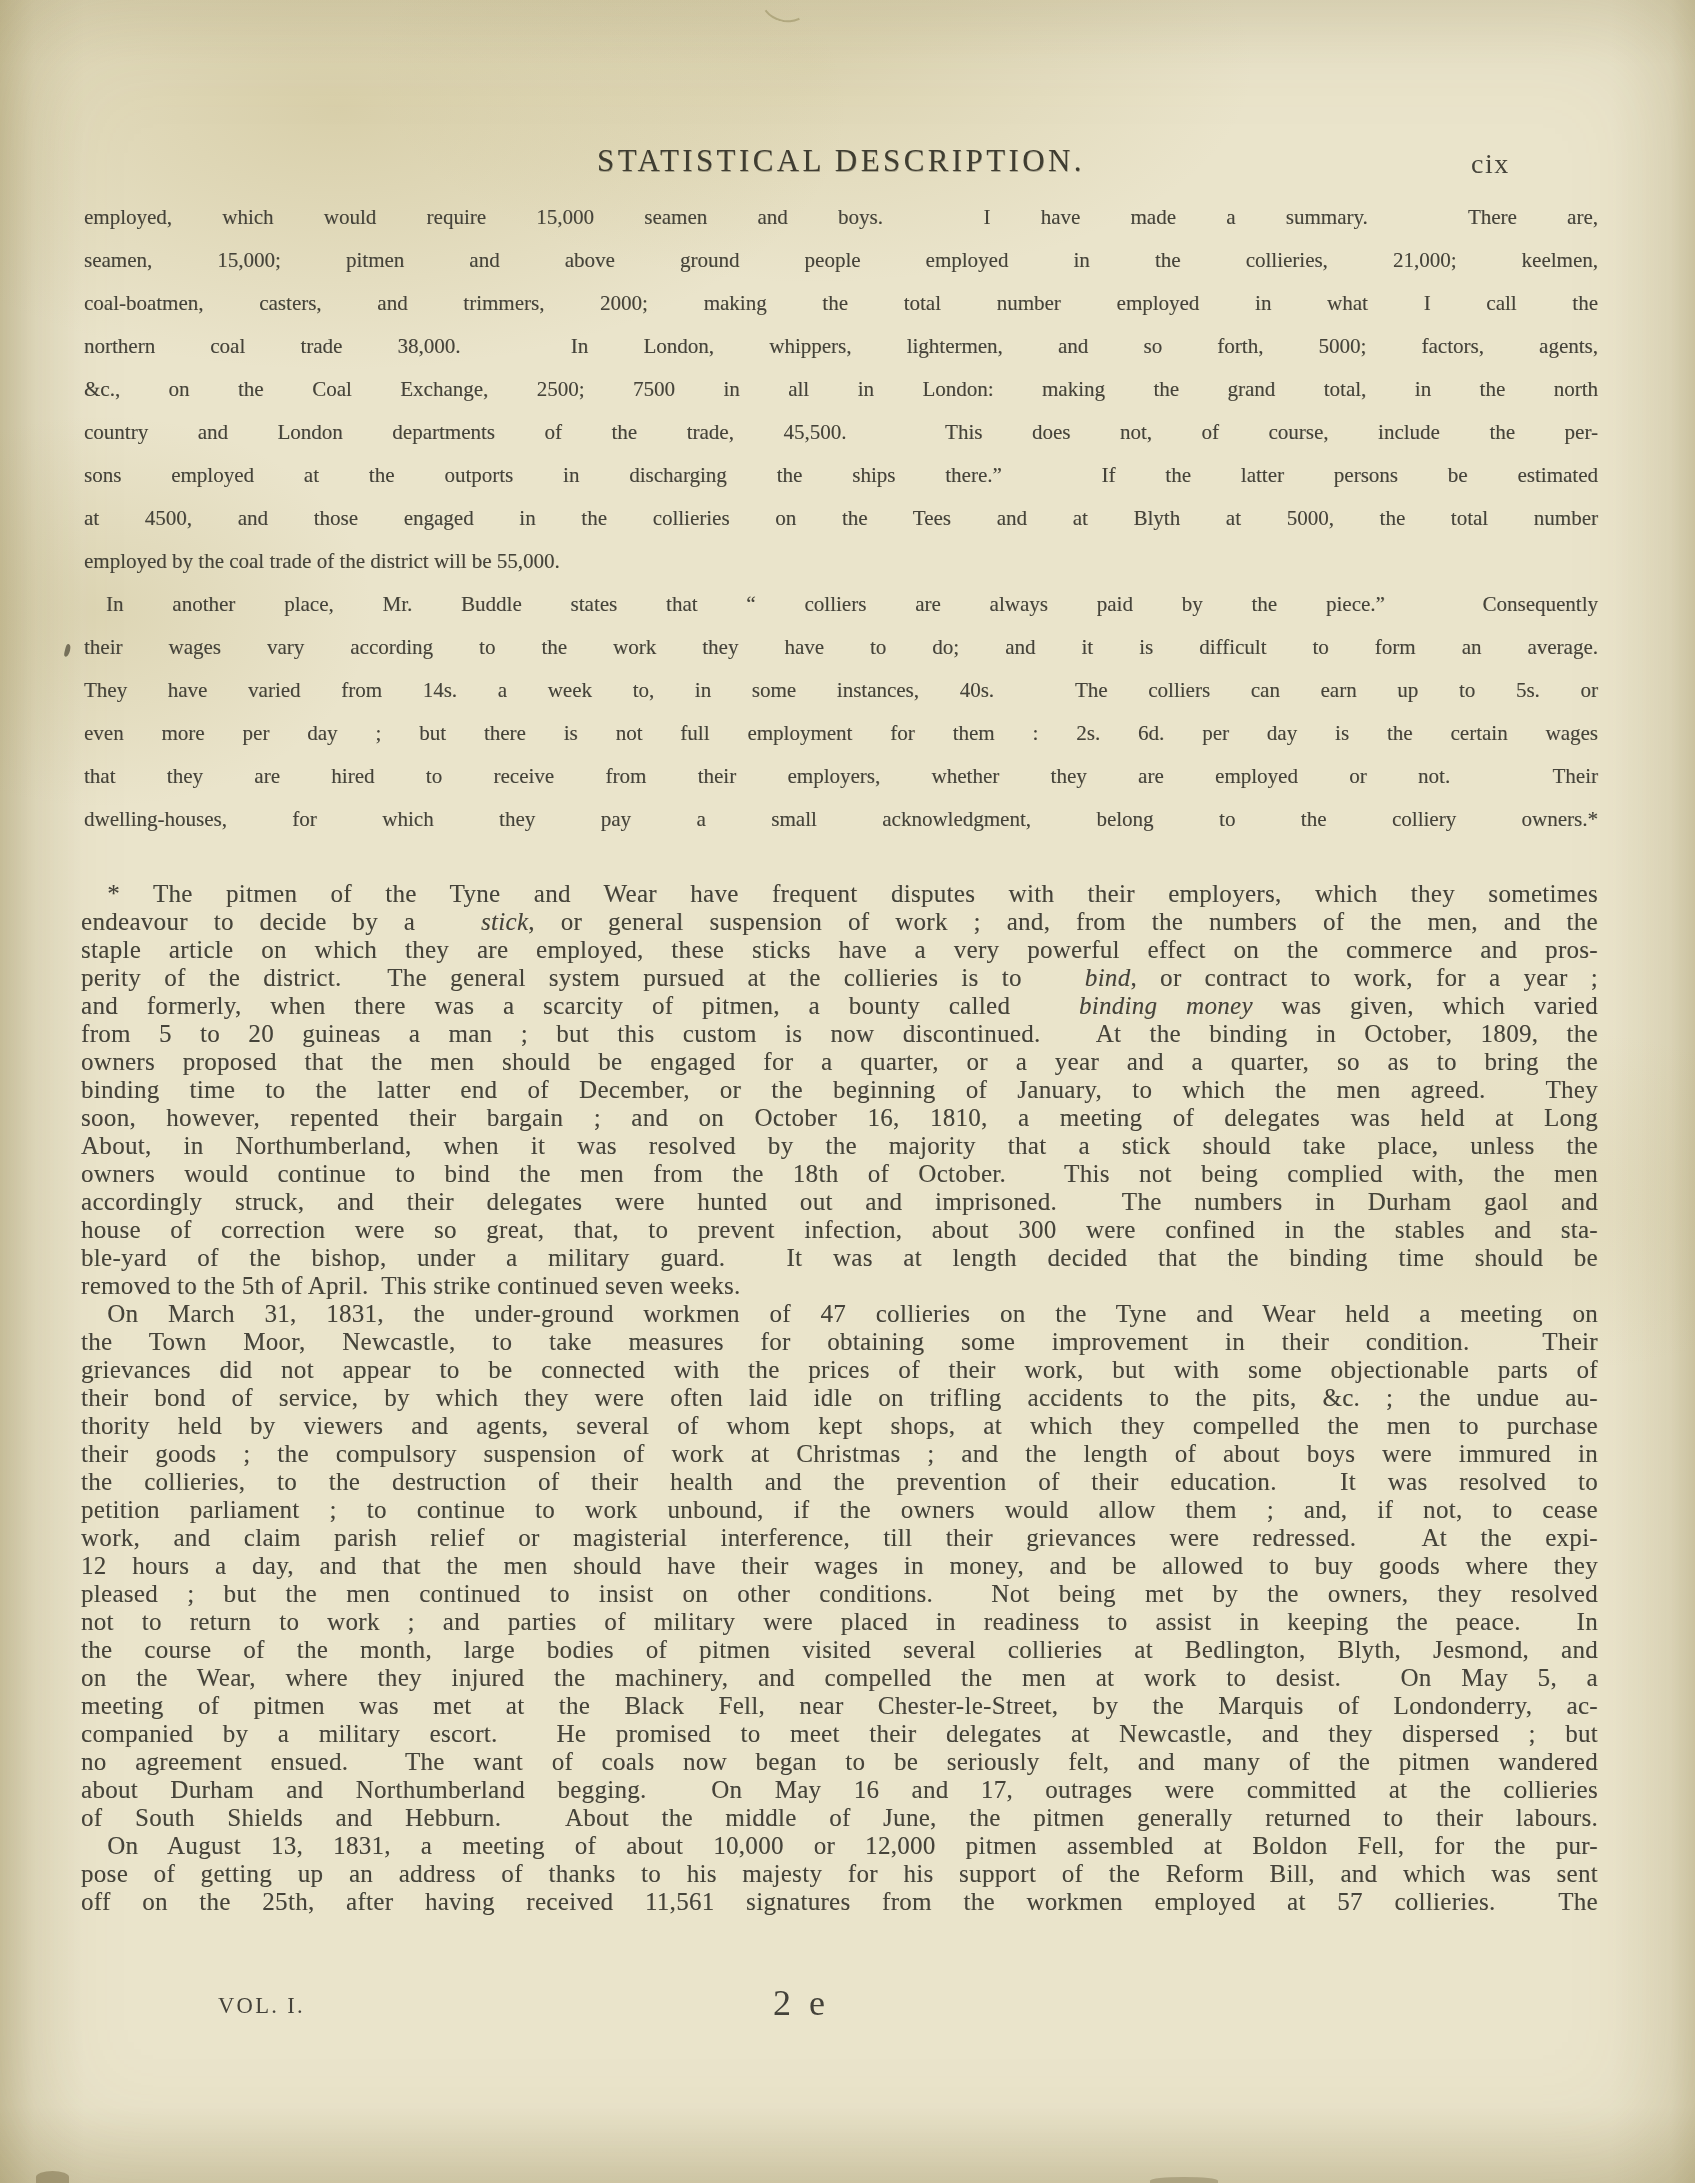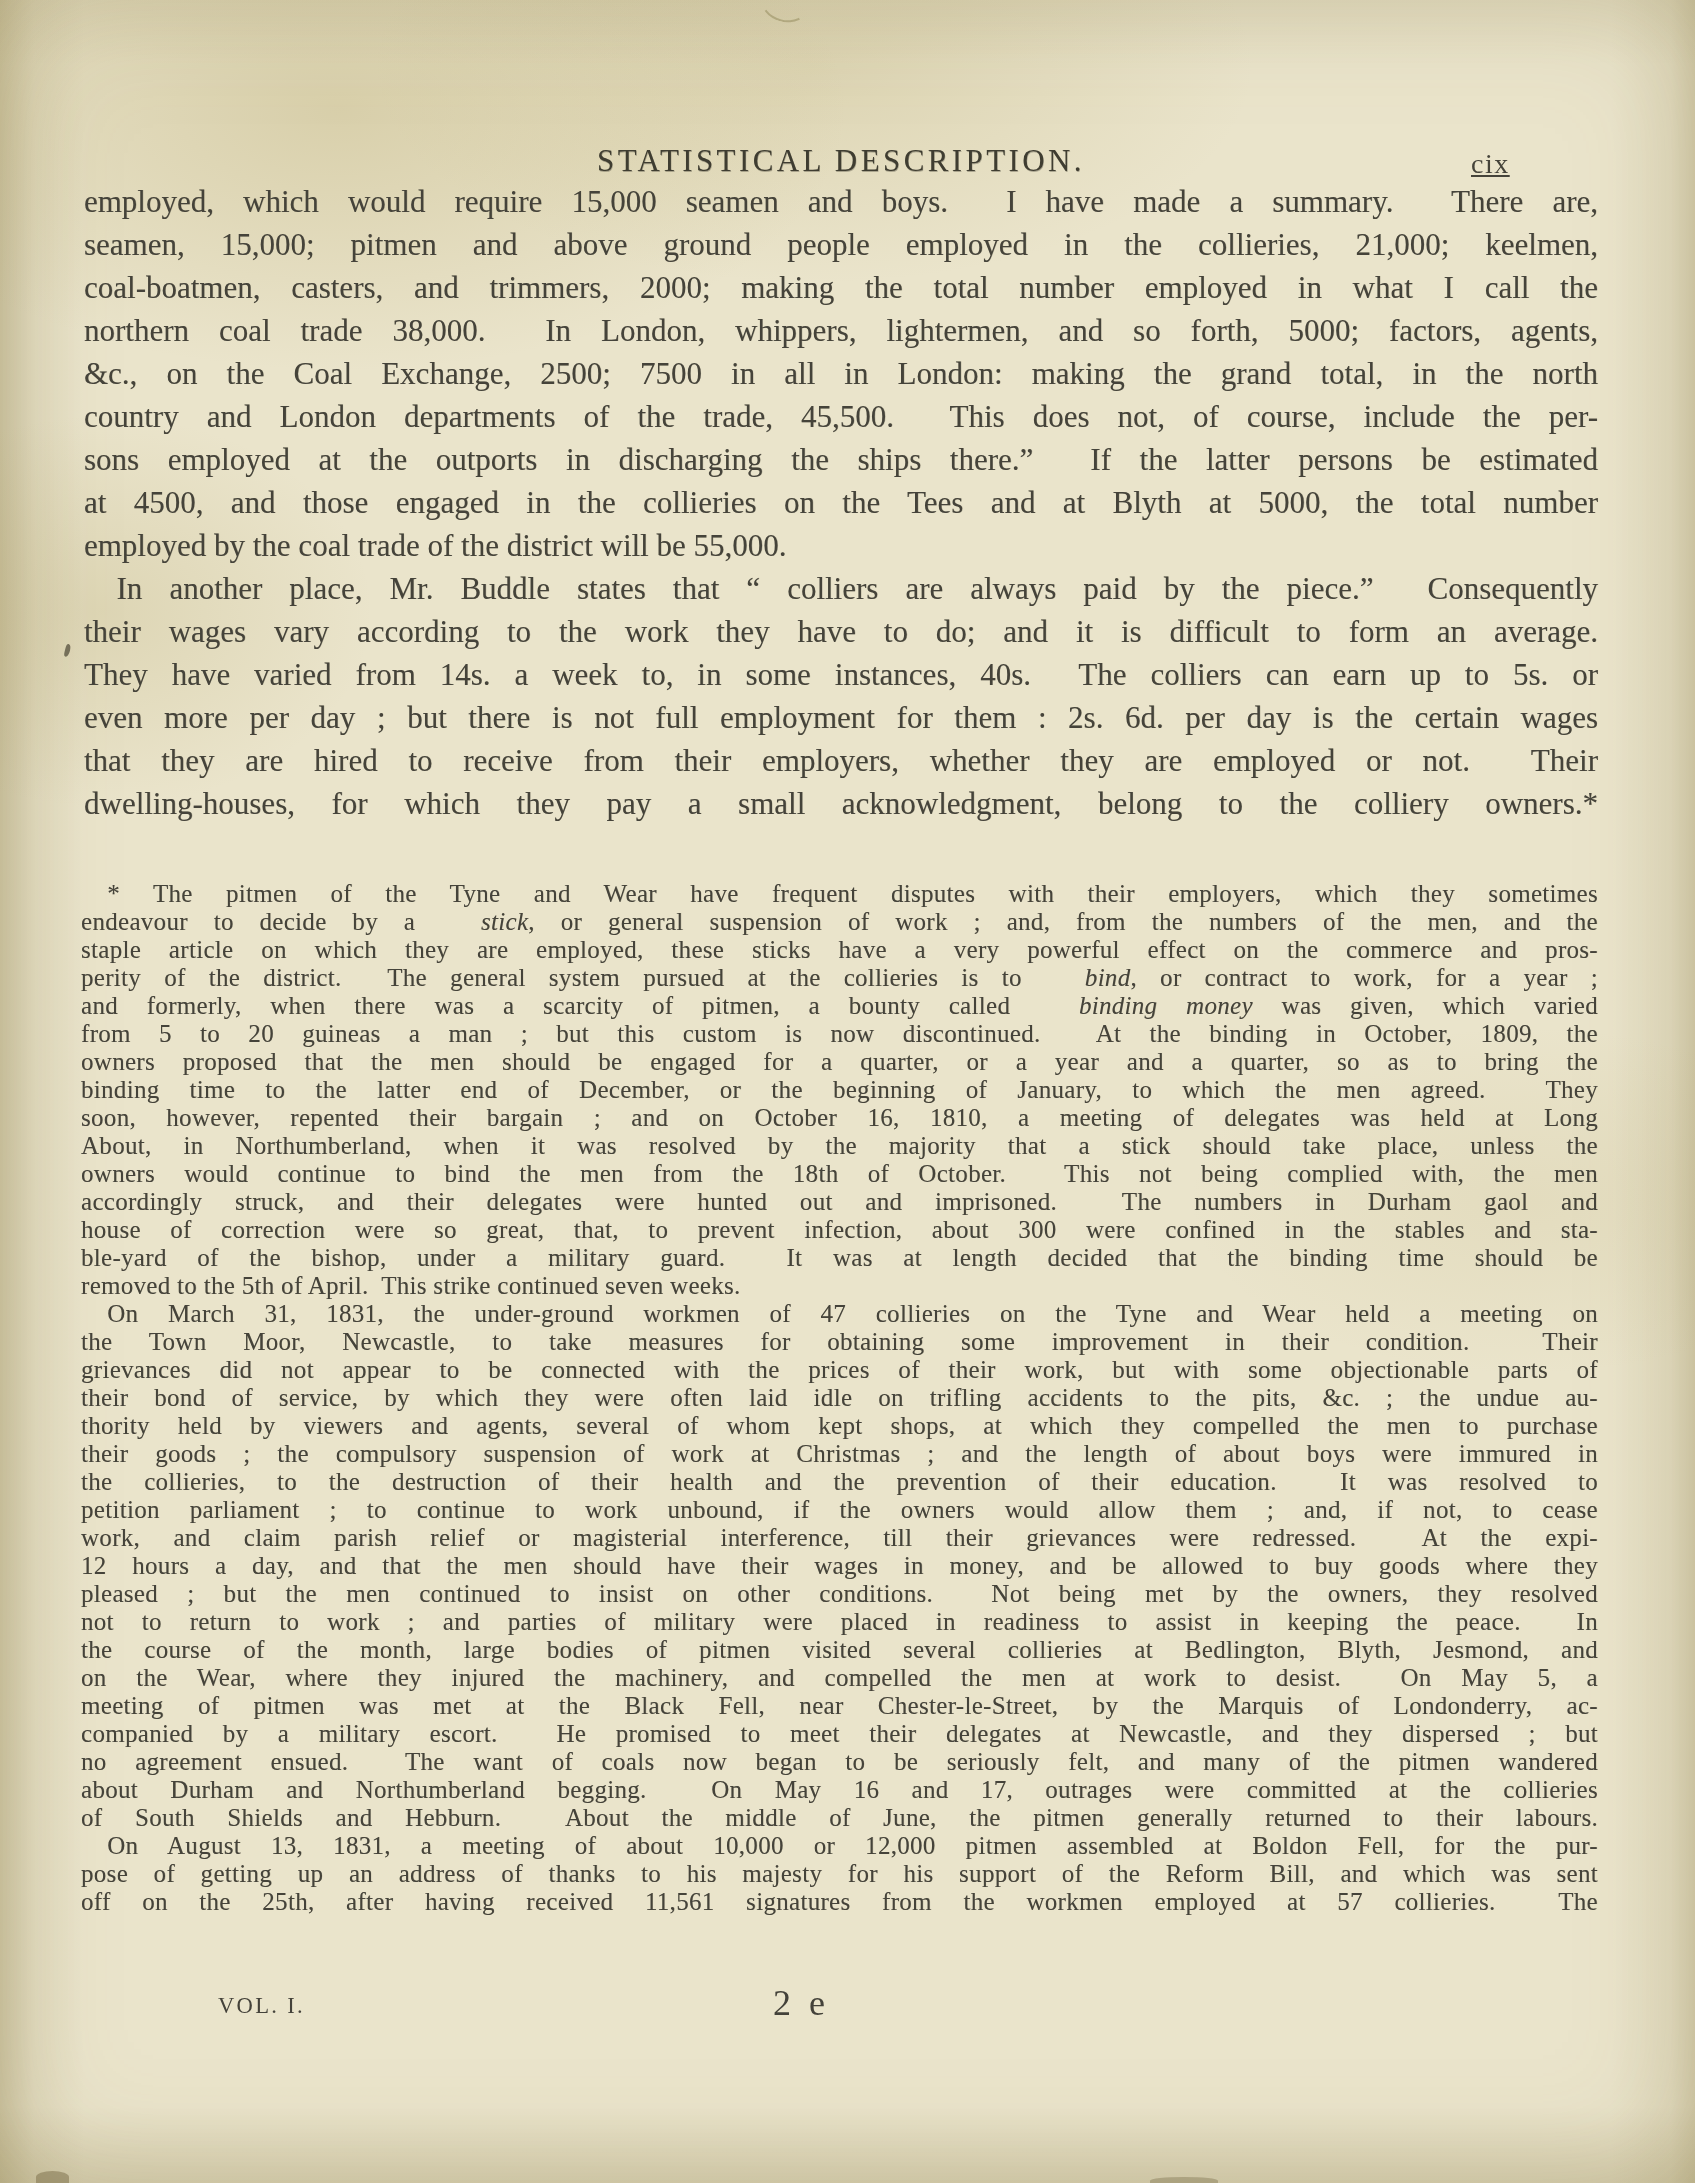--- a/index.html
+++ b/index.html
@@ -23,26 +23,26 @@
     box-shadow:inset 0 0 128px rgba(126,110,58,0.20);
     overflow:hidden;
   }
   
   .running-head{position:absolute;top:143px;left:84px;width:1514px;height:45px;}
   .head-title{
     text-align:center;font-size:31px;letter-spacing:3.4px;
     color:#3f3d31;text-shadow:0.5px 0.5px 0.6px rgba(63,61,49,0.35);
   }
   .folio{
-    position:absolute;left:1387px;top:4.5px;font-size:28px;letter-spacing:1.5px;color:#45433a;text-decoration:underline;
+    position:absolute;left:1387px;top:4.5px;font-size:28px;letter-spacing:1.5px;color:#45433a;
   }
   
   .body-text{
-    position:absolute;top:180px;left:84px;width:1514px;
-    font-size:31px;line-height:43px;
+    position:absolute;top:196px;left:84px;width:1514px;
+    font-size:21px;line-height:43px;
     text-shadow:0.4px 0.4px 0.5px rgba(63,59,44,0.30);
   }
   .footnote{
     position:absolute;top:880px;left:81px;width:1517px;
     font-size:25px;line-height:28px;letter-spacing:0.3px;
     text-shadow:0.3px 0.3px 0.5px rgba(63,59,44,0.30);
   }
   .line{text-align:justify;text-align-last:justify;}
   .line.short{text-align-last:left;}
   .line.indent{text-indent:1.05em;}

